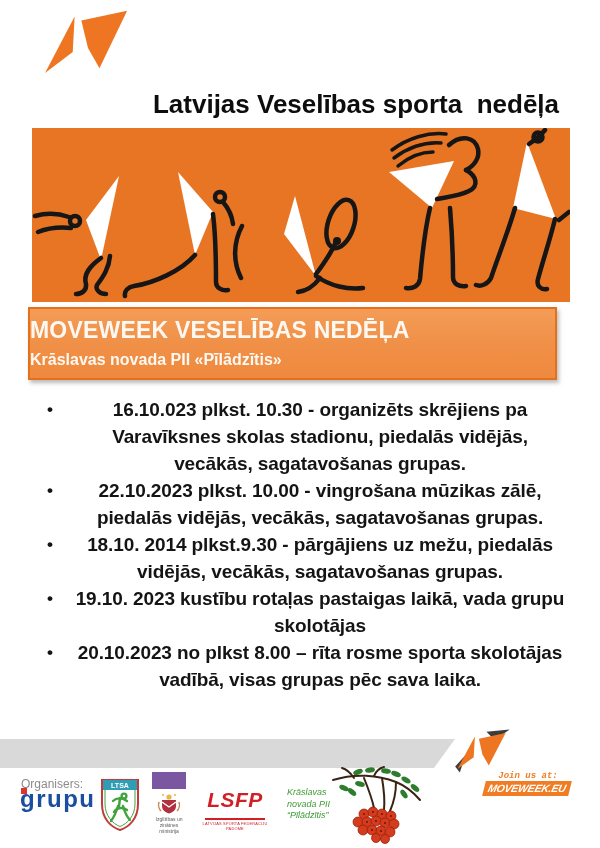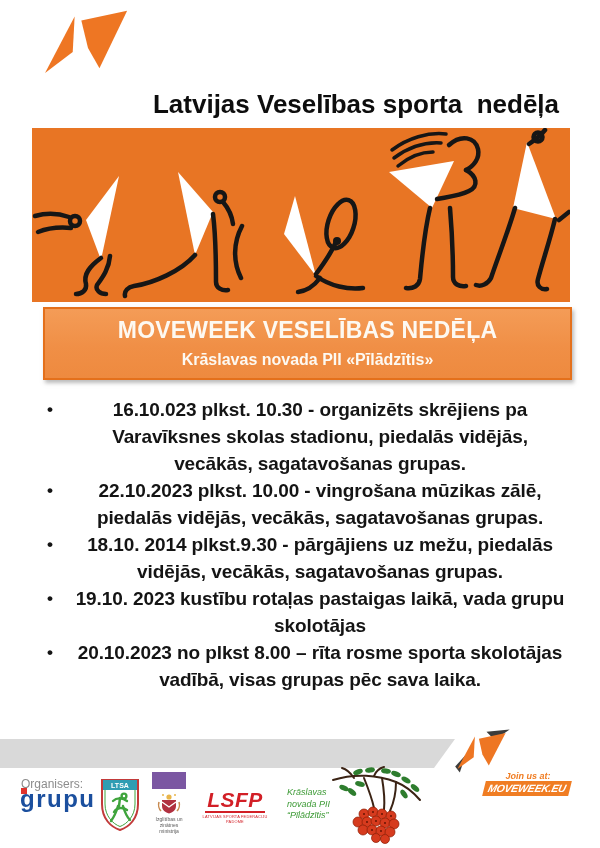--- a/index.html
+++ b/index.html
@@ -10,61 +10,61 @@
   
   .hdr-logo { position:absolute; left:40px; top:8px; width:96px; height:84px; }
   .title-block { position:absolute; left:128px; top:24px; width:456px; text-align:center;
                  font-weight:bold; color:#0d0d0d; font-size:26px; line-height:32px; white-space:pre-wrap; }
 
   
   .figures-banner { position:absolute; left:32px; top:128px; width:538px; height:174px; background:#E87524; }
   .figures-banner svg { display:block; }
 
   
-  .mw-banner { position:absolute; left:43px; top:307px; width:529px; height:73px;
+  .mw-banner { position:absolute; left:28px; top:307px; width:529px; height:73px;
                background:linear-gradient(180deg,#F49C57 0%,#F08F46 55%,#EE8A3F 100%);
                border:2px solid #E4701B; box-shadow:2px 3px 4px rgba(130,130,130,.55);
-               text-align:center; color:#FDF9F2; font-weight:bold; }
+               color:#FDF9F2; font-weight:bold; }
   .mw-line1 { font-size:23px; line-height:30px; margin-top:6px; letter-spacing:.2px; }
   .mw-line2 { font-size:16px; line-height:30px; }
 
   
   .events { position:absolute; left:44px; top:396px; width:522px; list-style:none;text-align:center; }
   .events li { position:relative; padding-left:30px; font-size:19px; font-weight:bold;
                line-height:27px; color:#141414; letter-spacing:-0.1px; }
   .events li::before { content:"\2022"; position:absolute; left:3px; top:0px; font-size:17px; color:#141414; }
 
   
   .gray-bar { position:absolute; left:0; top:739px; width:455px; height:29px; background:#D9D9D9;
               clip-path:polygon(0 0,100% 0,calc(100% - 21px) 100%,0 100%); }
 
   
   .nwm { position:absolute; left:452px; top:722px; width:146px; height:84px; }
   .nwm-arrow { position:absolute; left:2px; top:5px; width:58px; height:56px; }
   .nwm-text { position:absolute; left:64px; top:11px; font-style:italic; font-weight:800;
               color:#3C3C3B; font-size:16.5px; line-height:17px; letter-spacing:-0.3px; white-space:nowrap; }
   .nwm-join { position:absolute; left:34px; top:49px; width:84px; text-align:center;
-              font-style:italic; font-weight:bold; color:#F07D23; font-size:9px; }
+              font-style:italic; font-weight:bold; color:#F07D23; font-size:9px;font-family:Liberation Mono, monospace; }
   .nwm-site { position:absolute; left:32px; top:59px; width:86px; height:15px; background:#F07D23;
               transform:skewX(-14deg); color:#fff; font-style:italic; font-weight:bold; font-size:10.5px;
               text-align:center; line-height:15px; letter-spacing:-0.2px; }
 
   
   .organisers { position:absolute; left:21px; top:777px; font-size:12px; color:#8C8C8C; }
   .isca { position:absolute; left:20px; top:786px; width:76px; height:28px; }
   .isca-word { font-size:24px; line-height:26px; font-weight:900; color:#1B4F9E; letter-spacing:1.5px; }
   .isca-dot { position:absolute; left:1px; top:2px; width:6px; height:6px; background:#E0332C; }
   .ltsa { position:absolute; left:100px; top:774px; width:40px; height:58px; }
   .ministry { position:absolute; left:148px; top:772px; width:42px; text-align:center; }
   .ministry-rect { width:34px; height:17px; background:#7B57A2; margin:0 auto; }
   .ministry-coa { display:block; margin:4px auto 1px auto; }
   .ministry-name { font-size:5px; line-height:6px; color:#5a5a5a; }
   .lsfp { position:absolute; left:202px; top:789px; width:66px; text-align:center; }
   .lsfp-word { font-size:21px; line-height:21px; font-weight:900; font-style:italic; color:#D21F26;
-               letter-spacing:.5px; border-bottom:2px solid #D21F26; display:inline-block; padding:0 2px 1px 2px; }
+               letter-spacing:.5px; border-bottom:2px solid #D21F26; display:inline-block; padding:0 2px 8px 2px; }
   .lsfp-sub { font-size:3.9px; color:#D21F26; margin-top:1px; letter-spacing:.2px; }
   .kraslavas { position:absolute; left:287px; top:787px; font-size:9px; line-height:11.5px;
                font-style:italic; font-weight:normal; color:#3C9A35; }
   .berries { position:absolute; left:330px; top:766px; width:96px; height:80px; }
 </style>
 </head>
 <body>
 
 <div id="poster">
 

